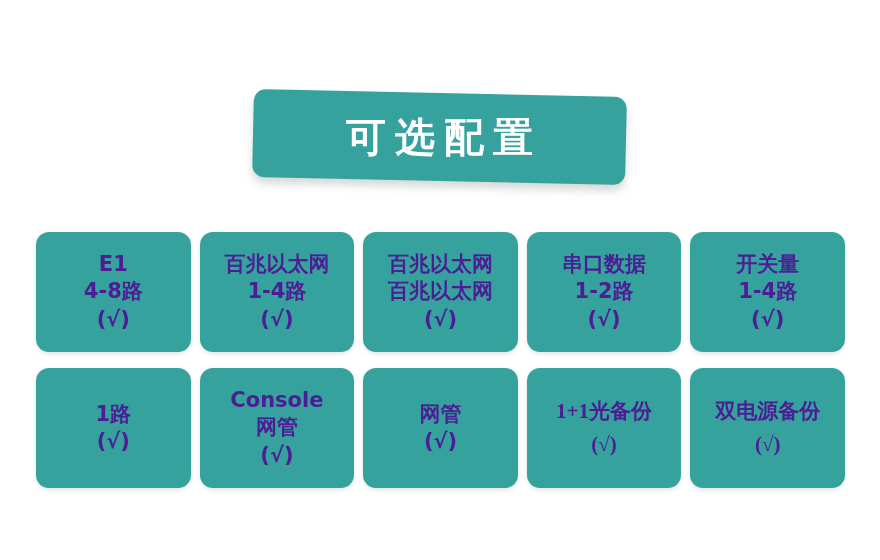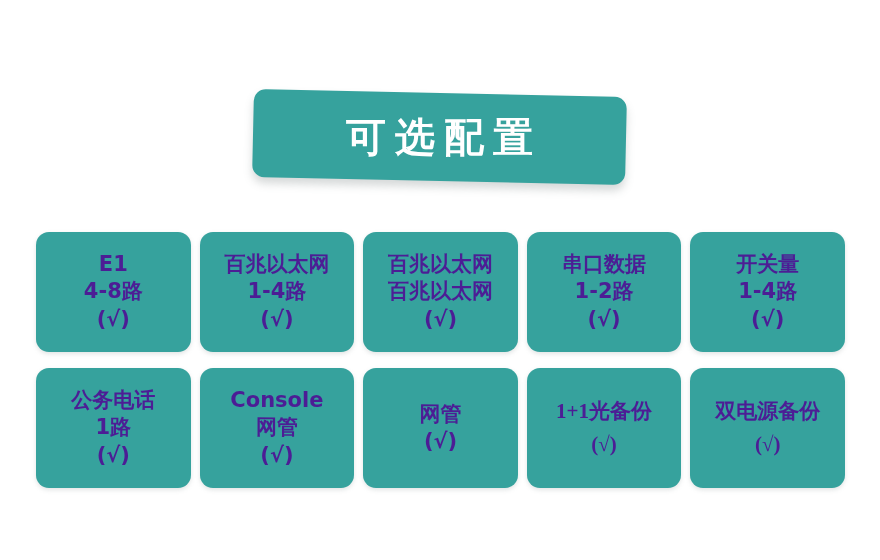--- a/index.html
+++ b/index.html
@@ -126,21 +126,20 @@
         <div class="card-line check">(√)</div>
       </div>
       <div class="card lines-3">
         <div class="card-line">开关量</div>
         <div class="card-line">1-4路</div>
         <div class="card-line check">(√)</div>
       </div>
     </div>
     <div class="row">
       <div class="card lines-3">
-        <div class="card-line">公务电话</div>
         <div class="card-line">1路</div>
         <div class="card-line check">(√)</div>
       </div>
       <div class="card lines-3">
         <div class="card-line">Console</div>
         <div class="card-line">网管</div>
         <div class="card-line check">(√)</div>
       </div>
       <div class="card lines-3">
         <div class="card-line">网管</div>

